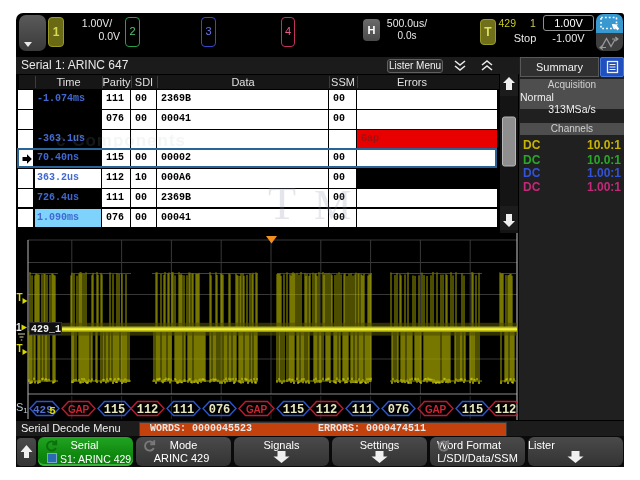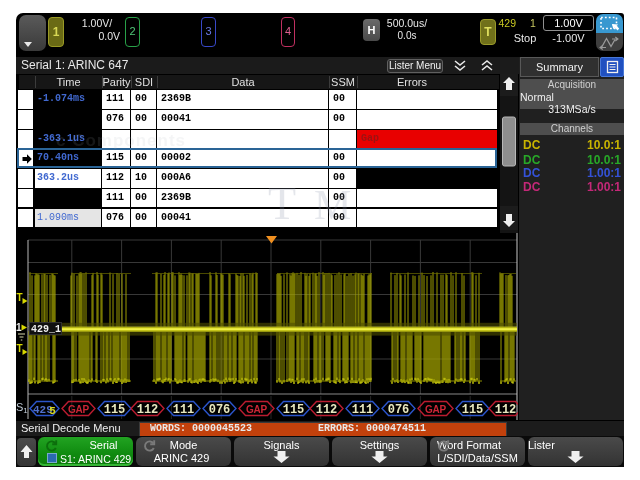--- a/index.html
+++ b/index.html
@@ -90,27 +90,28 @@
 <div style="position:absolute;left:141px;top:75.4px;width:171px;height:18.69999999999999px;background:#fff;color:#000;font-family:'Liberation Mono',monospace;font-weight:bold;font-size:10px;line-height:18.69999999999999px;padding-left:4px">00002</div>
 <div style="position:absolute;left:313px;top:75.4px;width:27px;height:18.69999999999999px;background:#fff;color:#000;font-family:'Liberation Mono',monospace;font-weight:bold;font-size:10px;line-height:18.69999999999999px;padding-left:4px">00</div>
 <div style="position:absolute;left:341px;top:75.4px;width:140px;height:18.69999999999999px;background:#fff"></div>
 <div style="position:absolute;left:2px;top:95.1px;width:16px;height:18.700000000000017px;background:#fff;border-right:1px solid #000"></div>
 <div style="position:absolute;left:19px;top:95.1px;width:66px;height:18.700000000000017px;background:#ffffff;color:#4169d0;font-family:'Liberation Mono',monospace;font-weight:bold;font-size:10px;line-height:18.700000000000017px;padding-left:2px">363.2us</div>
 <div style="position:absolute;left:86px;top:95.1px;width:28px;height:18.700000000000017px;background:#fff;color:#000;font-family:'Liberation Mono',monospace;font-weight:bold;font-size:10px;line-height:18.700000000000017px;padding-left:4px">112</div>
 <div style="position:absolute;left:115px;top:95.1px;width:25px;height:18.700000000000017px;background:#fff;color:#000;font-family:'Liberation Mono',monospace;font-weight:bold;font-size:10px;line-height:18.700000000000017px;padding-left:4px">10</div>
 <div style="position:absolute;left:141px;top:95.1px;width:171px;height:18.700000000000017px;background:#fff;color:#000;font-family:'Liberation Mono',monospace;font-weight:bold;font-size:10px;line-height:18.700000000000017px;padding-left:4px">000A6</div>
 <div style="position:absolute;left:313px;top:95.1px;width:27px;height:18.700000000000017px;background:#fff;color:#000;font-family:'Liberation Mono',monospace;font-weight:bold;font-size:10px;line-height:18.700000000000017px;padding-left:4px">00</div>
 <div style="position:absolute;left:2px;top:114.80000000000001px;width:16px;height:18.69999999999999px;background:#fff;border-right:1px solid #000"></div>
+<div style="position:absolute;left:19px;top:114.80000000000001px;width:66px;height:18.69999999999999px;background:#000;color:#4169d0;font-family:'Liberation Mono',monospace;font-weight:bold;font-size:10px;line-height:18.69999999999999px;padding-left:2px">726.4us</div>
 <div style="position:absolute;left:86px;top:114.80000000000001px;width:28px;height:18.69999999999999px;background:#fff;color:#000;font-family:'Liberation Mono',monospace;font-weight:bold;font-size:10px;line-height:18.69999999999999px;padding-left:4px">111</div>
 <div style="position:absolute;left:115px;top:114.80000000000001px;width:25px;height:18.69999999999999px;background:#fff;color:#000;font-family:'Liberation Mono',monospace;font-weight:bold;font-size:10px;line-height:18.69999999999999px;padding-left:4px">00</div>
 <div style="position:absolute;left:141px;top:114.80000000000001px;width:171px;height:18.69999999999999px;background:#fff;color:#000;font-family:'Liberation Mono',monospace;font-weight:bold;font-size:10px;line-height:18.69999999999999px;padding-left:4px">2369B</div>
 <div style="position:absolute;left:313px;top:114.80000000000001px;width:27px;height:18.69999999999999px;background:#fff;color:#000;font-family:'Liberation Mono',monospace;font-weight:bold;font-size:10px;line-height:18.69999999999999px;padding-left:4px">00</div>
 <div style="position:absolute;left:341px;top:114.80000000000001px;width:140px;height:18.69999999999999px;background:#fff"></div>
 <div style="position:absolute;left:2px;top:134.5px;width:16px;height:18.69999999999999px;background:#fff;border-right:1px solid #000"></div>
-<div style="position:absolute;left:19px;top:134.5px;width:66px;height:18.69999999999999px;background:#e5e5e5;color:#4169d0;font-family:'Liberation Mono',monospace;font-weight:normal;font-size:10px;line-height:18.69999999999999px;padding-left:2px">1.090ms</div>
+<div style="position:absolute;left:19px;top:134.5px;width:66px;height:18.69999999999999px;background:#7dd3fc;color:#4169d0;font-family:'Liberation Mono',monospace;font-weight:bold;font-size:10px;line-height:18.69999999999999px;padding-left:2px">1.090ms</div>
 <div style="position:absolute;left:86px;top:134.5px;width:28px;height:18.69999999999999px;background:#fff;color:#000;font-family:'Liberation Mono',monospace;font-weight:bold;font-size:10px;line-height:18.69999999999999px;padding-left:4px">076</div>
 <div style="position:absolute;left:115px;top:134.5px;width:25px;height:18.69999999999999px;background:#fff;color:#000;font-family:'Liberation Mono',monospace;font-weight:bold;font-size:10px;line-height:18.69999999999999px;padding-left:4px">00</div>
 <div style="position:absolute;left:141px;top:134.5px;width:171px;height:18.69999999999999px;background:#fff;color:#000;font-family:'Liberation Mono',monospace;font-weight:bold;font-size:10px;line-height:18.69999999999999px;padding-left:4px">00041</div>
 <div style="position:absolute;left:313px;top:134.5px;width:27px;height:18.69999999999999px;background:#fff;color:#000;font-family:'Liberation Mono',monospace;font-weight:bold;font-size:10px;line-height:18.69999999999999px;padding-left:4px">00</div>
 <div style="position:absolute;left:341px;top:134.5px;width:140px;height:18.69999999999999px;background:#fff"></div>
 <div style="position:absolute;left:1px;top:73.9px;width:480px;height:19.69999999999999px;border:2px solid #2a6496;background:transparent"></div>
 <svg width="14" height="14" style="position:absolute;left:4px;top:78.25px">
       <path d="M2.5 5h4.5V2.2l4.8 4.8-4.8 4.8V9H2.5z" fill="#000"></path>
     </svg>
 <div style="position:absolute;left:40px;top:57px;font-size:17px;font-weight:bold;color:rgba(170,175,185,0.13);letter-spacing:1px">c Components</div>
@@ -227,21 +228,21 @@
 <span style="position:absolute;left:10px">WORDS: 0000045523</span>
     <span style="position:absolute;left:178px">ERRORS: 0000474511</span>
   </div>
 
 <div class="abs" style="left:16px;top:436px;width:608px;height:31px;background:#0a0a0a"></div>
 <div class="abs" style="left:17px;top:438px;width:19px;height:28px;background:linear-gradient(#4a4a4a,#353535);border-radius:4px"></div>
 <svg class="abs" style="left:19px;top:444px" width="15" height="16">
     <path d="M7.5 1 L13.5 8 H10 V14 H5 V8 H1.5 Z" fill="#f0f0f0"></path>
   </svg>
 <div class="abs" style="left:38px;top:437px;width:95px;height:29px;background:linear-gradient(#22a322,#0f8a0f 60%,#0c7a0c);border-radius:6px;box-shadow:inset 0 -2px 0 #35b535;"></div>
-<div class="abs" style="left:56px;top:439px;width:95px;text-align:center;color:#fff;font-size:11px">Serial</div>
+<div class="abs" style="left:37px;top:439px;width:95px;text-align:center;color:#fff;font-size:11px">Serial</div>
 <div class="abs" style="left:60px;top:452.5px;color:#fff;font-size:10.5px">S1: ARINC 429</div>
 <svg class="abs" style="left:44px;top:439px" width="14" height="14">
     <path d="M11.5 4.5 A4.6 4.6 0 1 0 11.8 9" stroke="#0c6e0c" stroke-width="1.9" fill="none"></path>
     <path d="M12.2 1.2 v4 h-4" fill="none" stroke="#0c6e0c" stroke-width="1.9"></path>
   </svg>
 <div class="abs" style="left:47px;top:452.5px;width:10px;height:10px;background:#2a6ab0;border:1.5px solid #7aa8cc"></div>
 <div class="abs" style="left:136px;top:437px;width:95px;height:29px;background:linear-gradient(#4a4a4a,#3a3a3a 70%,#323232);border-radius:6px;"></div>
 <div class="abs" style="left:136px;top:439px;width:95px;text-align:center;color:#fff;font-size:11px">Mode</div>
 <div class="abs" style="left:136px;top:452px;width:91px;text-align:center;color:#fff;font-size:11px">ARINC 429</div>
 <svg class="abs" style="left:142px;top:439px" width="14" height="14">

